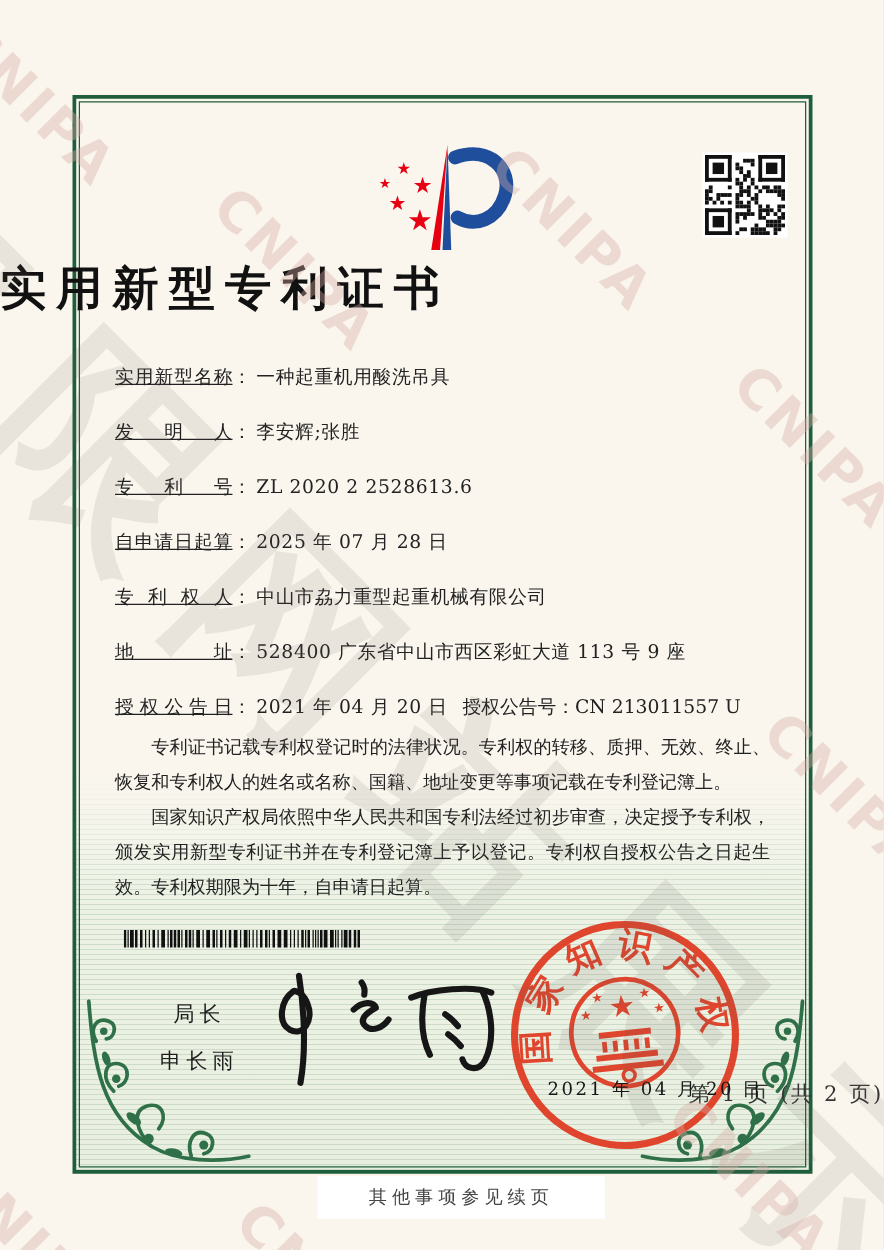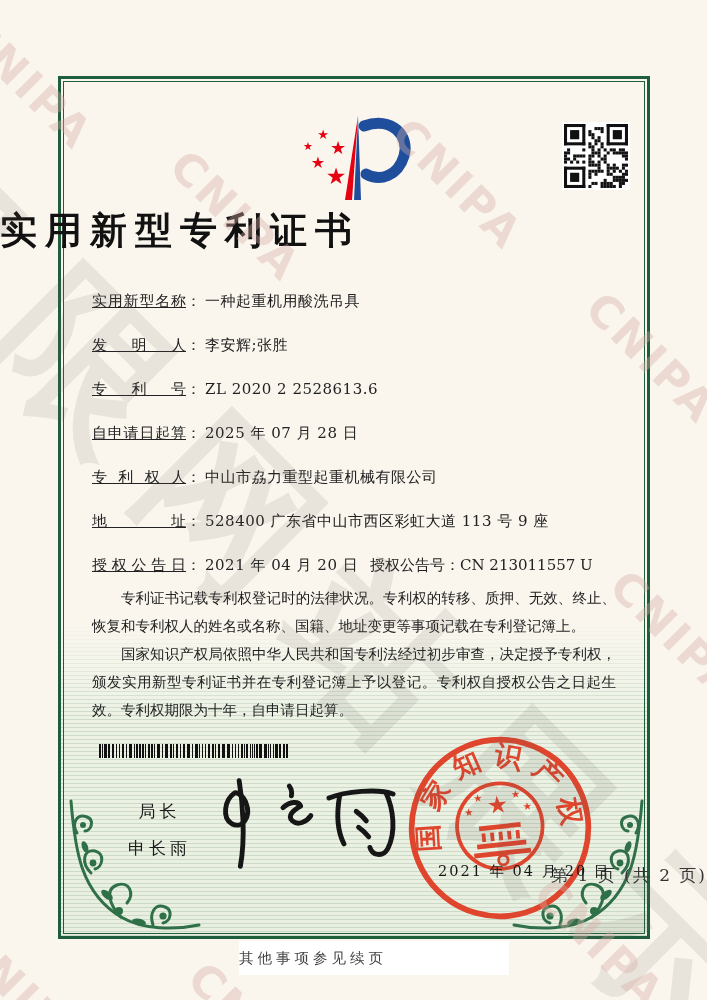--- a/index.html
+++ b/index.html
@@ -48,22 +48,22 @@
   
   .barcode{position:absolute;left:99px;top:744px;z-index:2;}
   .signer{position:absolute;left:128px;top:800px;z-index:3;
     font-family:"DejaVu Sans","Liberation Sans",sans-serif;font-size:17px;letter-spacing:4px;color:#1c1c1c;}
   .signer .line{margin-bottom:14px;text-align:center;}
   .signature{position:absolute;left:205px;top:768px;z-index:3;transform:rotate(-2deg);}
   .seal{position:absolute;left:405px;top:733px;width:190px;height:190px;z-index:3;transform:rotate(-6deg);opacity:0.92;}
   .seal-date{position:absolute;left:438px;top:862px;z-index:4;font-size:14.5px;letter-spacing:2px;color:#161616;white-space:nowrap;}
   .page-info{position:absolute;left:0;top:864px;width:100%;text-align:right;z-index:2;font-size:17px;letter-spacing:2px;color:#333;}
   .footer-note{
-    position:absolute;left:239px;top:941px;width:270px;height:34px;z-index:2;
-    background:#ffffff;line-height:34px;font-size:14.5px;letter-spacing:4px;color:#444;
+    position:absolute;left:254px;top:941px;width:230px;height:34px;z-index:2;
+    background:#ffffff;text-align:center;line-height:34px;font-size:14.5px;letter-spacing:4px;color:#444;
   }
   
   .wm-layer{position:absolute;inset:0;z-index:9;pointer-events:none;}
   .wm-cnipa{
     position:absolute;transform:rotate(45deg);transform-origin:left top;
     font-family:"DejaVu Sans","Liberation Sans",sans-serif;font-weight:700;
     font-size:44px;letter-spacing:3px;color:rgba(214,173,165,0.38);white-space:nowrap;
   }
   .wm-restrict{
     position:absolute;left:-60px;top:100px;transform:rotate(45deg);transform-origin:left top;

